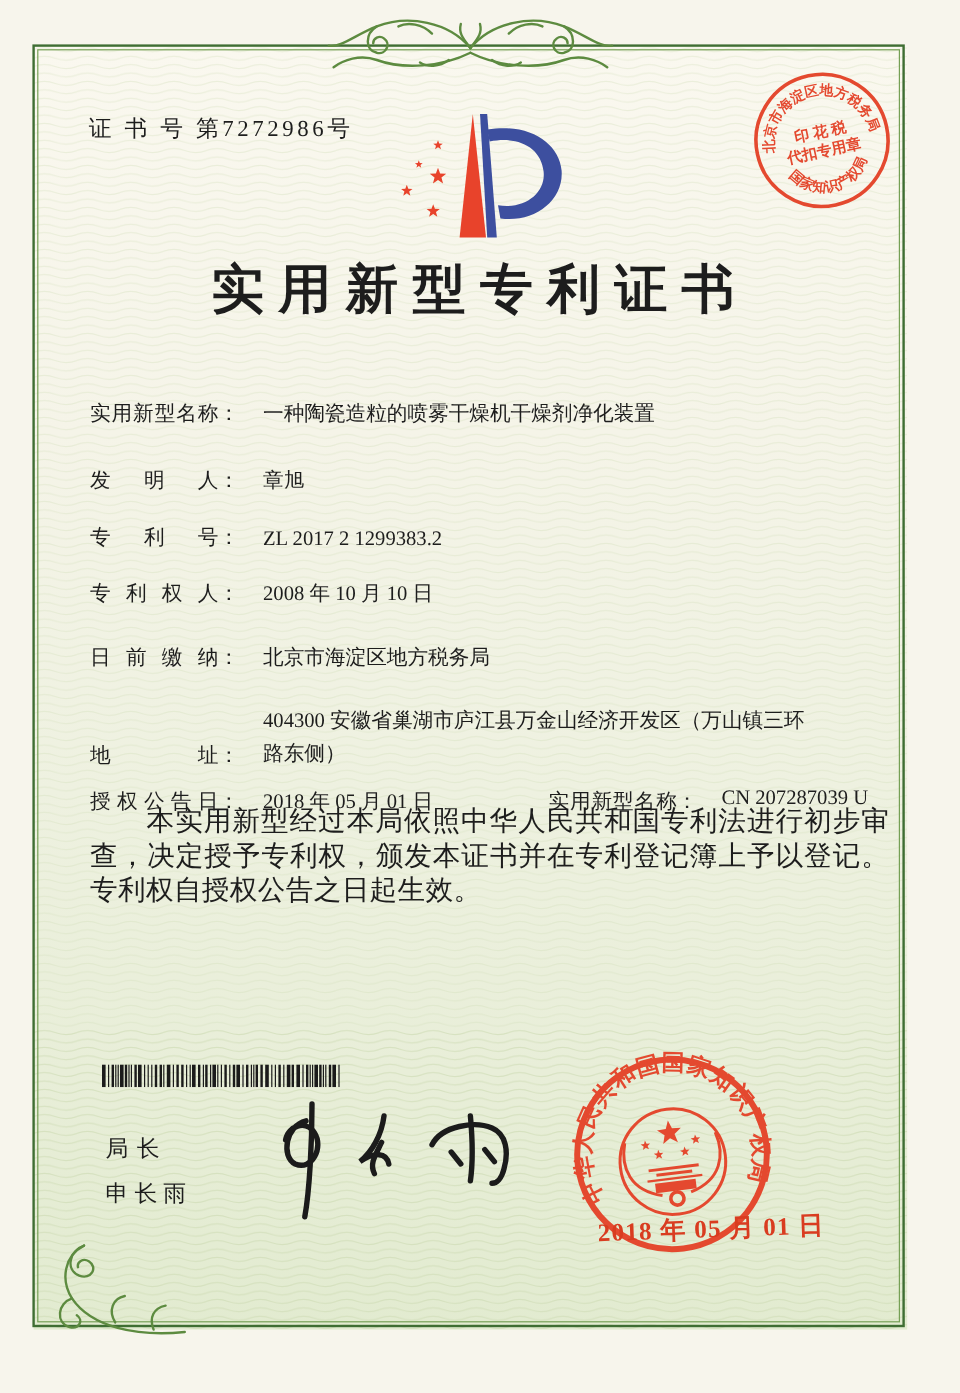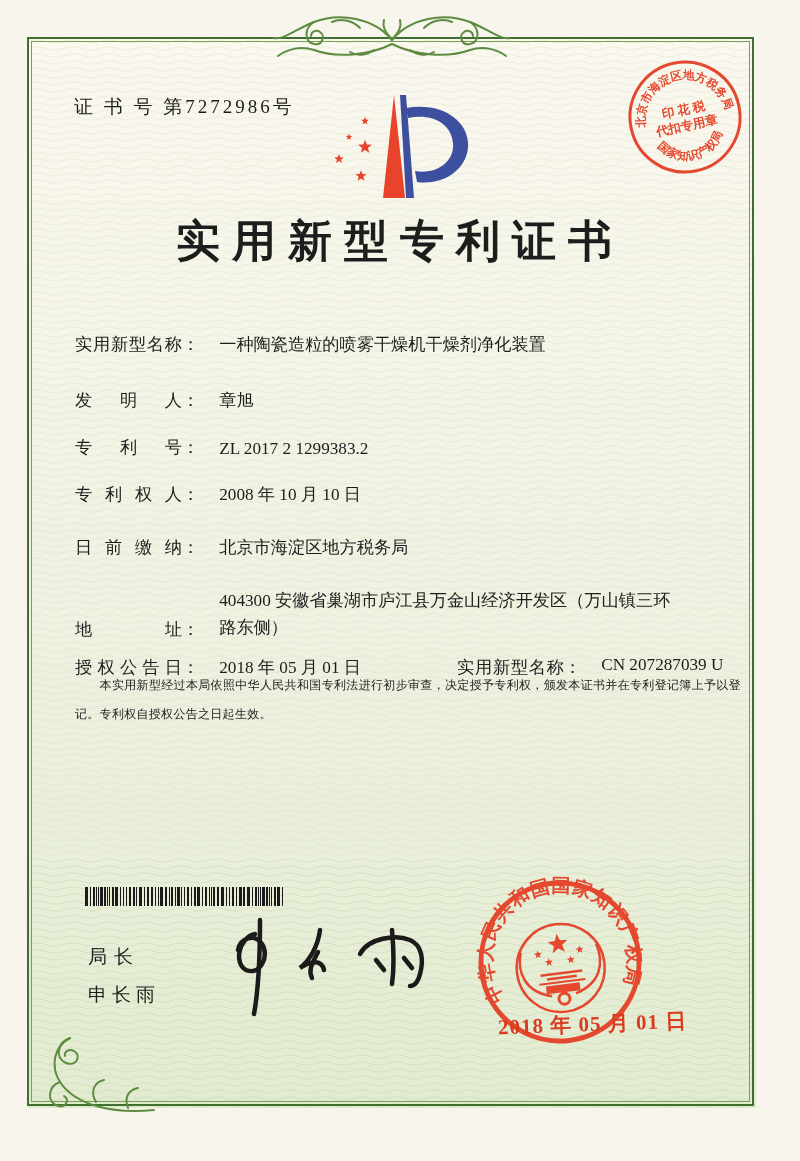--- a/index.html
+++ b/index.html
@@ -32,21 +32,21 @@
   }
   .fields{position:absolute;left:75px;top:0;width:668px;font-size:17.2px;}
   .field-row{position:absolute;display:flex;align-items:flex-end;white-space:nowrap;}
   .field-label{flex:none;width:107px;text-align-last:justify;text-align:justify;}
   .field-colon{flex:none;}
   .field-value{flex:none;margin-left:20px;}
   .row-addr .field-value{white-space:normal;max-width:468px;line-height:27px;}
   .grant-group{position:absolute;top:16px;display:flex;white-space:nowrap;}
   .paragraphs{position:absolute;left:75px;top:671px;width:666px;}
   .paragraphs p{
-    margin:0;font-size:12px;line-height:28.6px;text-indent:2.05em;
+    margin:0;font-size:23px;line-height:28.6px;text-indent:2.05em;
     text-align:justify;letter-spacing:0.3px;
   }
   .barcode{position:absolute;left:85px;top:887px;width:212px;height:19px;overflow:hidden;white-space:nowrap;}
   .signer-title{position:absolute;left:88px;top:944px;font-size:19px;letter-spacing:7px;}
   .signer-name{position:absolute;left:88px;top:982px;font-size:19px;letter-spacing:5px;}
   .signature{position:absolute;left:200px;top:912px;}
   .tax-stamp{position:absolute;left:618px;top:50px;transform:rotate(-12deg);}
   .cnipa-stamp{position:absolute;left:470px;top:872px;transform:rotate(-7deg);}
   .stamp-date{
     position:absolute;left:498px;top:1010px;font-size:21px;font-weight:bold;

